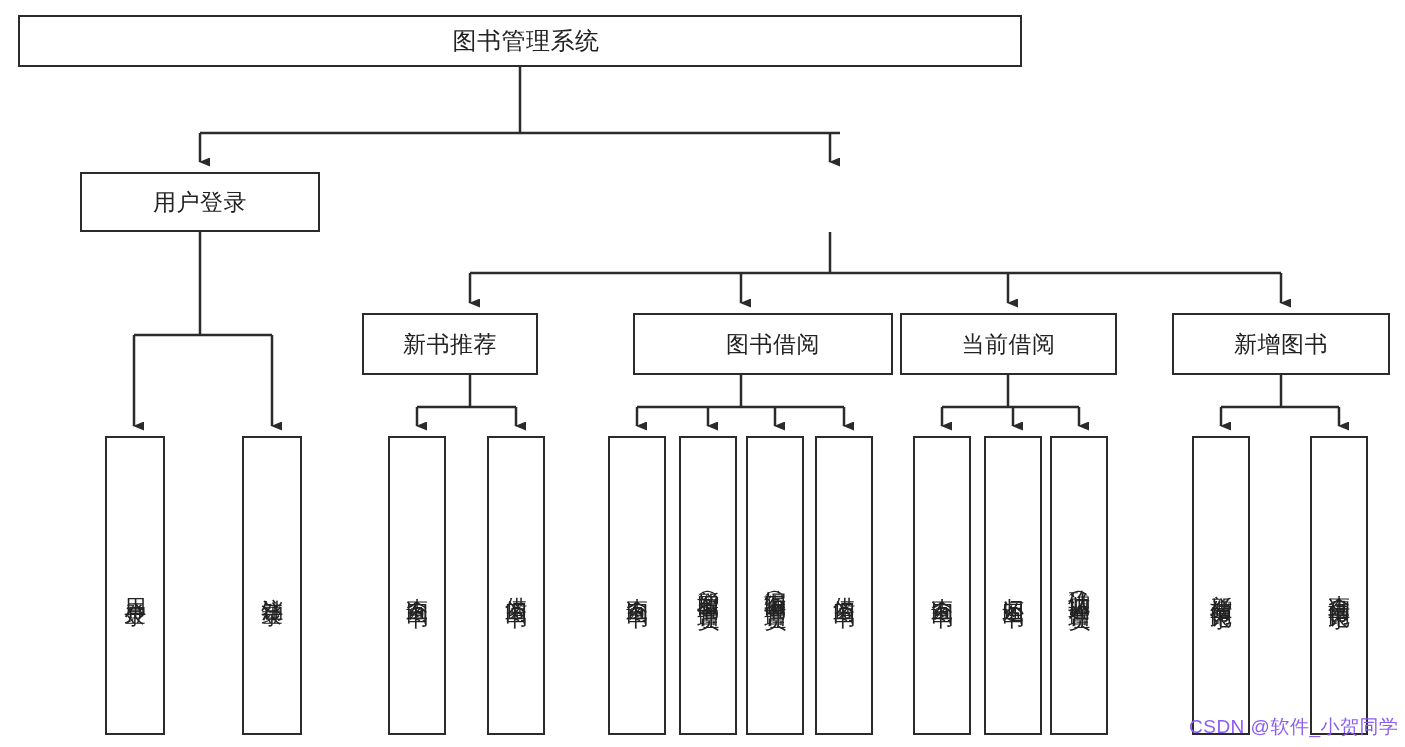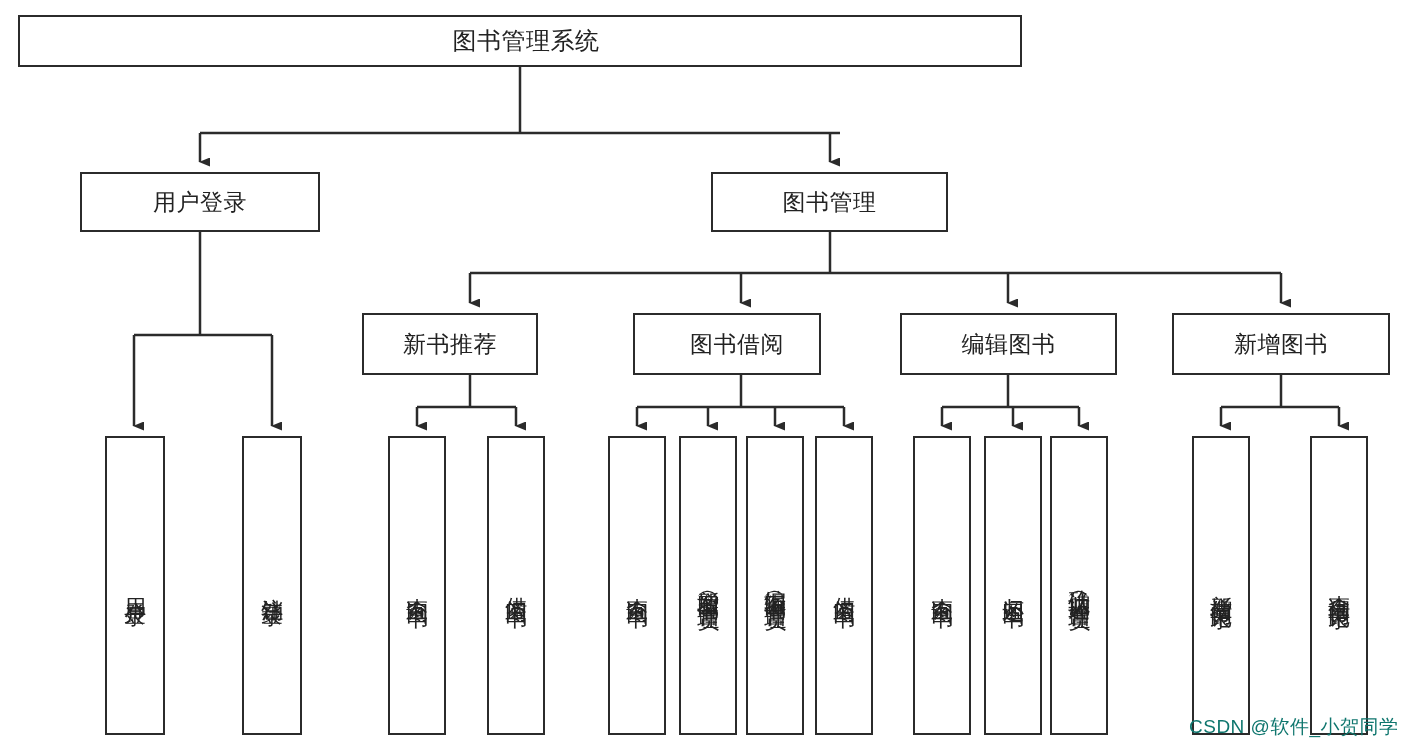--- a/index.html
+++ b/index.html
@@ -51,21 +51,21 @@
     white-space: nowrap;
   }
   .node-label {
     display: block;
   }
   .watermark {
     position: absolute;
     left: 1189px;
     top: 714px;
     font-size: 19px;
-    color: #0f766e;
+    color: #8b5cf6;
     white-space: nowrap;
     letter-spacing: 0.5px;
     pointer-events: none;
   }
 </style>
 </head>
 <body>
 
 <div id="diagram-root">
 
@@ -131,32 +131,29 @@
     </g>
   </svg>
 
   <div class="node-box horizontal root" style="left:18px; top:15px; width:1004px; height:52px;padding-left:12px;">
     <span class="node-label">图书管理系统</span>
   </div>
 
   <div class="node-box horizontal" style="left:80px; top:172px; width:240px; height:60px;">
     <span class="node-label">用户登录</span>
   </div>
-  <div class="node-box horizontal" style="left:711px; top:172px; width:237px; height:60px;">
-    <span class="node-label">图书管理</span>
-  </div>
 
   <div class="node-box horizontal" style="left:362px; top:313px; width:176px; height:62px;">
     <span class="node-label">新书推荐</span>
   </div>
-  <div class="node-box horizontal" style="left:633px; top:313px; width:188px; height:62px;padding-left:20px;">
+  <div class="node-box horizontal" style="left:633px; top:313px; width:260px; height:62px;padding-left:20px;">
     <span class="node-label">图书借阅</span>
   </div>
   <div class="node-box horizontal" style="left:900px; top:313px; width:217px; height:62px;">
-    <span class="node-label">编辑图书</span>
+    <span class="node-label">当前借阅</span>
   </div>
   <div class="node-box horizontal" style="left:1172px; top:313px; width:218px; height:62px;">
     <span class="node-label">新增图书</span>
   </div>
 
   <div class="node-box vertical" style="left:105px; top:436px; width:60px; height:299px;">
     <span class="node-label">用户登录</span>
   </div>
   <div class="node-box vertical" style="left:242px; top:436px; width:60px; height:299px;">
     <span class="node-label">注销登录</span>

